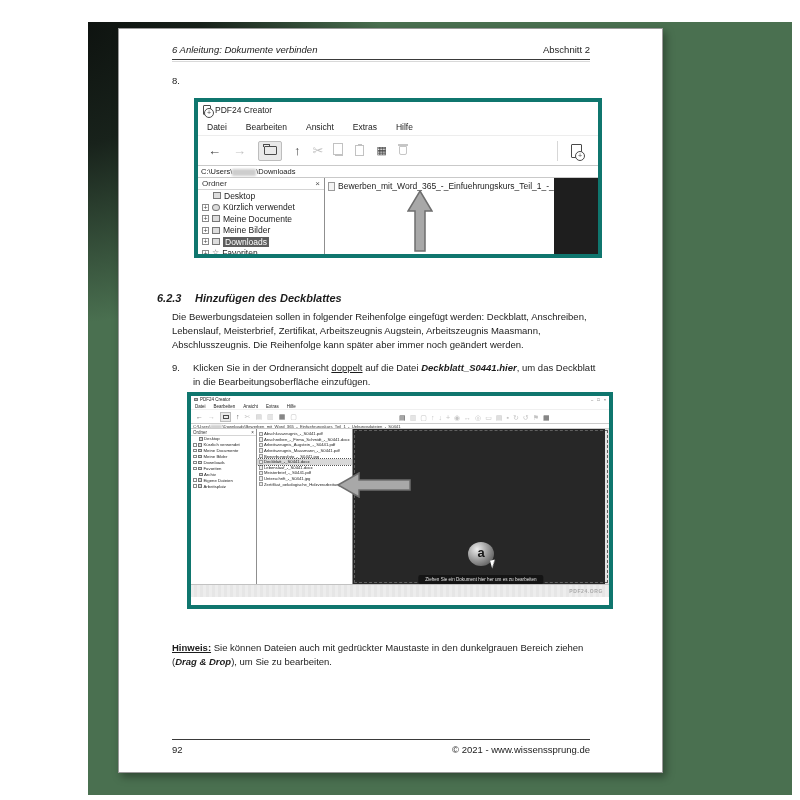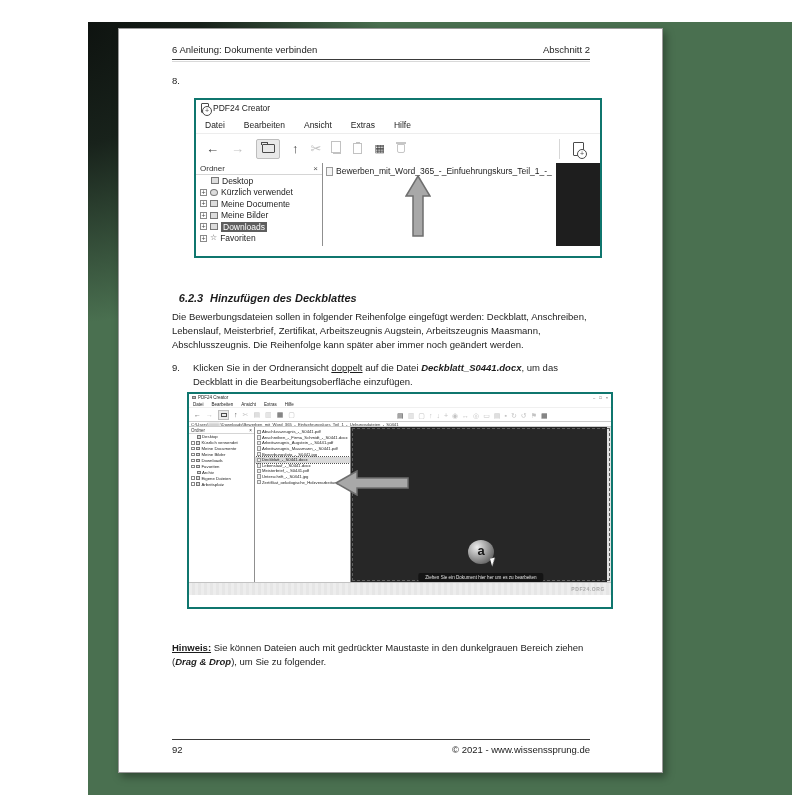--- a/index.html
+++ b/index.html
@@ -22,21 +22,21 @@
   .hdr-rule{border-top:1px solid #3a3a3a;box-shadow:0 2px 0 #d9d9d9;height:0;}
   .ftr-rule{border-top:1px solid #3a3a3a;height:0;}
 
   .step{display:flex;}
   .step .no{width:21px;flex:0 0 21px;}
 
   .sec-title{font-size:11px;font-weight:bold;font-style:italic;}
   .sec-title .num{display:inline-block;width:38px;}
 
   
-  .shot{border:2px solid #0f766e;background:#fff;position:absolute;overflow:hidden;}
+  .shot{border:4px solid #0f766e;background:#fff;position:absolute;overflow:hidden;}
 
   
   .s1-title{height:16px;display:flex;align-items:center;gap:4px;padding:0 5px;font-size:8.5px;color:#222;}
   .s1-menu{height:17px;display:flex;align-items:center;gap:19px;padding-left:9px;font-size:8.5px;color:#222;}
   .s1-tools{height:30px;display:flex;align-items:center;gap:12px;padding-left:10px;border-top:1px solid #ededed;position:relative;}
   .s1-addr{height:13px;border-top:1px solid #c9c9c9;border-bottom:1px solid #c9c9c9;
     font-size:7.5px;line-height:11px;padding:0 3px;color:#222;white-space:nowrap;}
   .s1-body{display:flex;height:83px;}
   .s1-tree{width:127px;border-right:1px solid #8f8f8f;overflow:hidden;}
   .s1-tree-head{display:flex;justify-content:space-between;align-items:center;height:12px;
@@ -126,21 +126,21 @@
     filter:blur(1px);vertical-align:middle;}
   .redact.sm{width:12px;height:4px;}
 </style>
 </head>
 <body>
 
 <div class="backdrop"></div>
 
 <div class="page">
 
-  <div class="abs txt" style="left:53px;top:14px;">6 Anleitung: Dokumente verbinden</div>
+  <div class="abs txt" style="left:53px;top:14px;font-style:italic;">6 Anleitung: Dokumente verbinden</div>
   <div class="abs txt" style="right:72px;top:14px;">Abschnitt 2</div>
   <div class="abs hdr-rule" style="left:53px;right:72px;top:30px;"></div>
 
   <div class="abs txt step" style="left:53px;top:45px;width:430px;">
     <span class="no">8.</span>
   </div>
 
   <div class="shot" style="left:75px;top:69px;width:408px;height:160px;">
     <div class="s1-title">
       <span class="ic ic-newdoc" style="width:8px;height:10px;border-width:1px;"></span>
@@ -161,20 +161,23 @@
         </span>
       <span class="gly" style="font-weight:bold;">↑</span>
       <span class="gly dis">✂</span>
       <span class="ic ic-copy"></span>
       <span class="ic ic-paste"></span>
       <span class="gly" style="font-size:11px;">▦</span>
       <span class="ic ic-trash"></span>
       <span class="sep-v" style="position:absolute;right:40px;"></span>
       <span class="ic ic-newdoc" style="position:absolute;right:16px;"></span>
     </div>
+    <div class="s1-addr">
+      <span>C:\Users\</span><span class="redact"></span><span>\Downloads</span>
+    </div>
     <div class="s1-body">
       <div class="s1-tree">
         <div class="s1-tree-head">
           <span>Ordner</span>
           <span style="font-size:8px;color:#555;">×</span>
         </div>
         <div class="t-row">
           <span class="indent"></span>
             <span class="tnode"></span>
           <span>Desktop</span>
@@ -212,29 +215,29 @@
         </div>
         <div class="s1-dark"></div>
         <svg class="big-arrow" style="left:82px;top:12px;" width="26" height="62" viewBox="0 0 26 62">
           <polygon points="13,1 25,21 18,21 18,61 8,61 8,21 1,21" fill="#a8a8a8" stroke="#6e6e6e" stroke-width="1.5"></polygon>
         </svg>
       </div>
     </div>
   </div>
 
 
-  <div class="abs sec-title" style="left:53px;top:263px;text-align:center;">
+  <div class="abs sec-title" style="left:38px;top:263px;">
     <span class="num">6.2.3</span><span>Hinzufügen des Deckblattes</span>
   </div>
 
   <div class="abs txt" style="left:53px;top:281px;width:426px;">Die Bewerbungsdateien sollen in folgender Reihenfolge eingefügt werden: Deckblatt, Anschreiben, Lebenslauf, Meisterbrief, Zertifikat, Arbeitszeugnis Augstein, Arbeitszeugnis Maasmann, Abschlusszeugnis. Die Reihenfolge kann später aber immer noch geändert werden.</div>
 
   <div class="abs txt step" style="left:53px;top:332px;width:428px;">
     <span class="no">9.</span>
-    <span><span>Klicken Sie in der Ordneransicht </span><span class="u">doppelt</span><span> auf die Datei </span><span class="bi">Deckblatt_S0441.docx</span><span>, um das Deckblatt in die Bearbeitungsoberfläche einzufügen.</span></span>
+    <span><span>Klicken Sie in der Ordneransicht </span><span class="u">doppelt</span><span> auf die Datei </span><span class="bi">Deckblatt_S0441.hier</span><span>, um das Deckblatt in die Bearbeitungsoberfläche einzufügen.</span></span>
   </div>
 
   <div class="shot" style="left:68px;top:363px;width:426px;height:217px;">
     <div class="s2-title">
       <span class="mini-ic" style="background:#bbb;"></span>
       <span>PDF24 Creator</span>
       <span class="s2-winctl">
         <span>–</span>
         <span>□</span>
         <span>×</span>
@@ -385,20 +388,20 @@
     </div>
     <div class="s2-status">
       <span>PDF24.ORG</span>
     </div>
     <svg class="big-arrow" style="left:146px;top:76px;" width="74" height="26" viewBox="0 0 74 26">
       <polygon points="1,13 22,1 22,8 73,8 73,18 22,18 22,25" fill="#a8a8a8" stroke="#6e6e6e" stroke-width="1.5"></polygon>
     </svg>
   </div>
 
   <div class="abs txt" style="left:53px;top:612px;width:428px;">
-    <span class="lbl">Hinweis:</span><span> Sie können Dateien auch mit gedrückter Maustaste in den dunkelgrauen Bereich ziehen (</span><span class="bi">Drag &amp; Drop</span><span>), um Sie zu folgender.</span>
+    <span class="lbl">Hinweis:</span><span> Sie können Dateien auch mit gedrückter Maustaste in den dunkelgrauen Bereich ziehen (</span><span class="bi">Drag &amp; Drop</span><span>), um Sie zu bearbeiten.</span>
   </div>
 
   <div class="abs ftr-rule" style="left:53px;right:72px;top:710px;"></div>
   <div class="abs txt" style="left:53px;top:714px;">92</div>
   <div class="abs txt" style="right:72px;top:714px;">© 2021 - www.wissenssprung.de</div>
 
 </div>
 
 </body></html>

